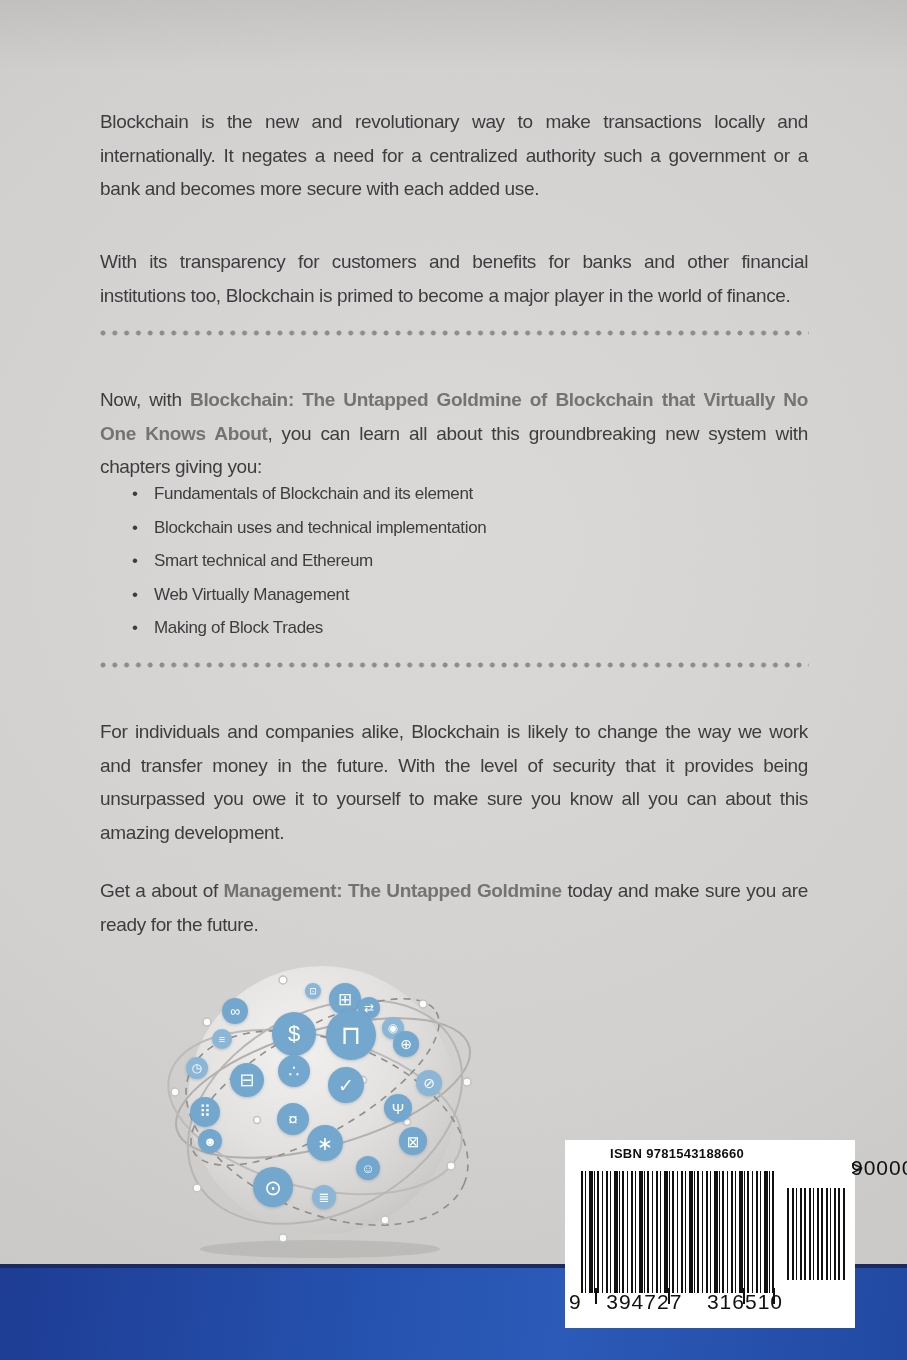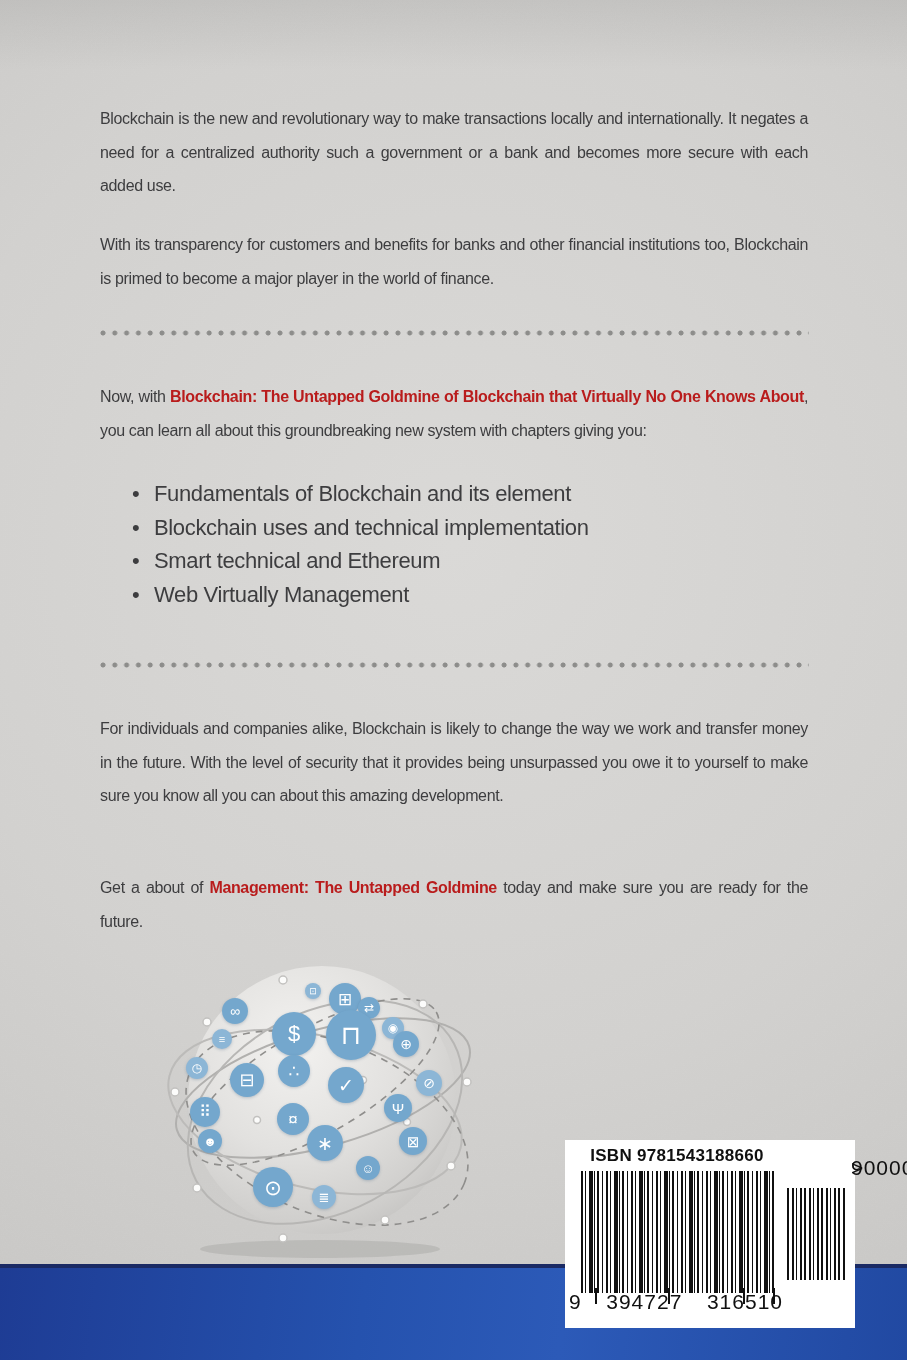--- a/index.html
+++ b/index.html
@@ -7,50 +7,50 @@
     width:907px;height:1360px;position:relative;overflow:hidden;
     font-family:"Liberation Sans",sans-serif;
     background:
       linear-gradient(180deg, rgba(110,110,108,0.14) 0%, rgba(110,110,108,0) 70px),
       radial-gradient(ellipse 130% 85% at 50% 40%, #dbdad8 0%, #d3d2d0 45%, #c7c6c4 85%, #bebdbb 100%);
   }
   .noise{position:absolute;left:0;top:0;z-index:1;pointer-events:none;}
   .layer{position:absolute;z-index:2;}
   .copy{
     left:100px;width:708px;color:#3d3d3f;
-    font-size:16px;line-height:33.5px;letter-spacing:-0.35px;
+    font-size:19px;line-height:33.5px;letter-spacing:-0.35px;
     text-align:justify;
   }
-  .copy b{font-weight:700;color:#b91c1c;}
-  #p1{top:86px;} #p2{top:212px;} #p3{top:364px;}
+  .copy b{font-weight:700;color:#737373;}
+  #p1{top:86px;} #p2{top:226px;} #p3{top:364px;}
   #p4{top:696px;} #p5{top:855px;}
   .dots{
     left:100px;width:709px;height:6px;
     background-image:radial-gradient(circle at 3px 3px, #8d8d8b 2.1px, rgba(141,141,139,0) 2.9px);
     background-size:11.8px 6px;background-repeat:repeat-x;
   }
   #divider1{top:330px;} #divider2{top:662px;}
   ul.bullets{left:100px;top:477px;width:708px;margin:0;padding:0;list-style:none;
-    color:#3d3d3f;font-size:22px;letter-spacing:-0.35px;}
+    color:#3d3d3f;font-size:17px;letter-spacing:-0.35px;}
   ul.bullets li{position:relative;line-height:33.5px;padding-left:54px;}
   ul.bullets li::before{content:"\2022";position:absolute;left:32px;color:#3d3d3f;}
   
   .globe{left:165px;top:960px;width:318px;height:300px;}
   .globe svg{position:absolute;left:0;top:0;}
   .node{
     position:absolute;border-radius:50%;background:#74a7cd;color:#ffffff;
     display:flex;align-items:center;justify-content:center;
     box-shadow:0 1px 3px rgba(70,100,130,0.30);
     line-height:1;user-select:none;
   }
   .node.lt{background:#8cb6d6;}
   
   .bcbox{left:565px;top:1140px;width:290px;height:188px;background:#ffffff;z-index:5;}
   .bcbox *{position:absolute;color:#101010;}
-  .isbn{left:8px;top:6px;width:208px;text-align:center;font-size:17px;font-weight:700;letter-spacing:0.3px;}
+  .isbn{left:8px;top:6px;width:208px;text-align:center;font-size:13px;font-weight:700;letter-spacing:0.3px;}
   .bars-main{left:16px;top:31px;width:194px;height:122px;
     background:repeating-linear-gradient(90deg,
       #101010 0 2px,#fff 2px 4px,#101010 4px 5px,#fff 5px 8px,
       #101010 8px 12px,#fff 12px 13px,#101010 13px 14px,#fff 14px 16px,
       #101010 16px 18px,#fff 18px 21px,#101010 21px 22px,#fff 22px 25px);}
   .stub{top:148px;width:2px;height:16px;background:#101010;}
   .s1{left:30px;} .s2{left:103px;} .s3{left:178px;} .s4{left:208px;}
   .digits{left:4px;top:150px;width:214px;display:flex;justify-content:space-between;
     font-size:21px;letter-spacing:1px;}
   .digits span{position:static;}
@@ -82,20 +82,21 @@
 
 <div id="divider1" class="layer dots"></div>
 
 <p id="p3" class="layer copy"><span>Now, with </span><b>Blockchain: The Untapped Goldmine of Blockchain that Virtually No One Knows About</b><span>, you can learn all about this groundbreaking new system with chapters giving you:</span></p>
 
 <ul class="layer bullets">
   <li>Fundamentals of Blockchain and its element</li>
   <li>Blockchain uses and technical implementation</li>
   <li>Smart technical and Ethereum</li>
   <li>Web Virtually Management</li>
+  <li>Making of Block Trades</li>
 </ul>
 
 <div id="divider2" class="layer dots"></div>
 
 <p id="p4" class="layer copy">For individuals and companies alike, Blockchain is likely to change the way we work and transfer money in the future. With the level of security that it provides being unsurpassed you owe it to yourself to make sure you know all you can about this amazing development.</p>
 
 <p id="p5" class="layer copy"><span>Get a about of </span><b>Management: The Untapped Goldmine</b><span> today and make sure you are ready for the future.</span></p>
 
 <div class="layer globe">
   <svg width="318" height="300" viewBox="0 0 318 300">

